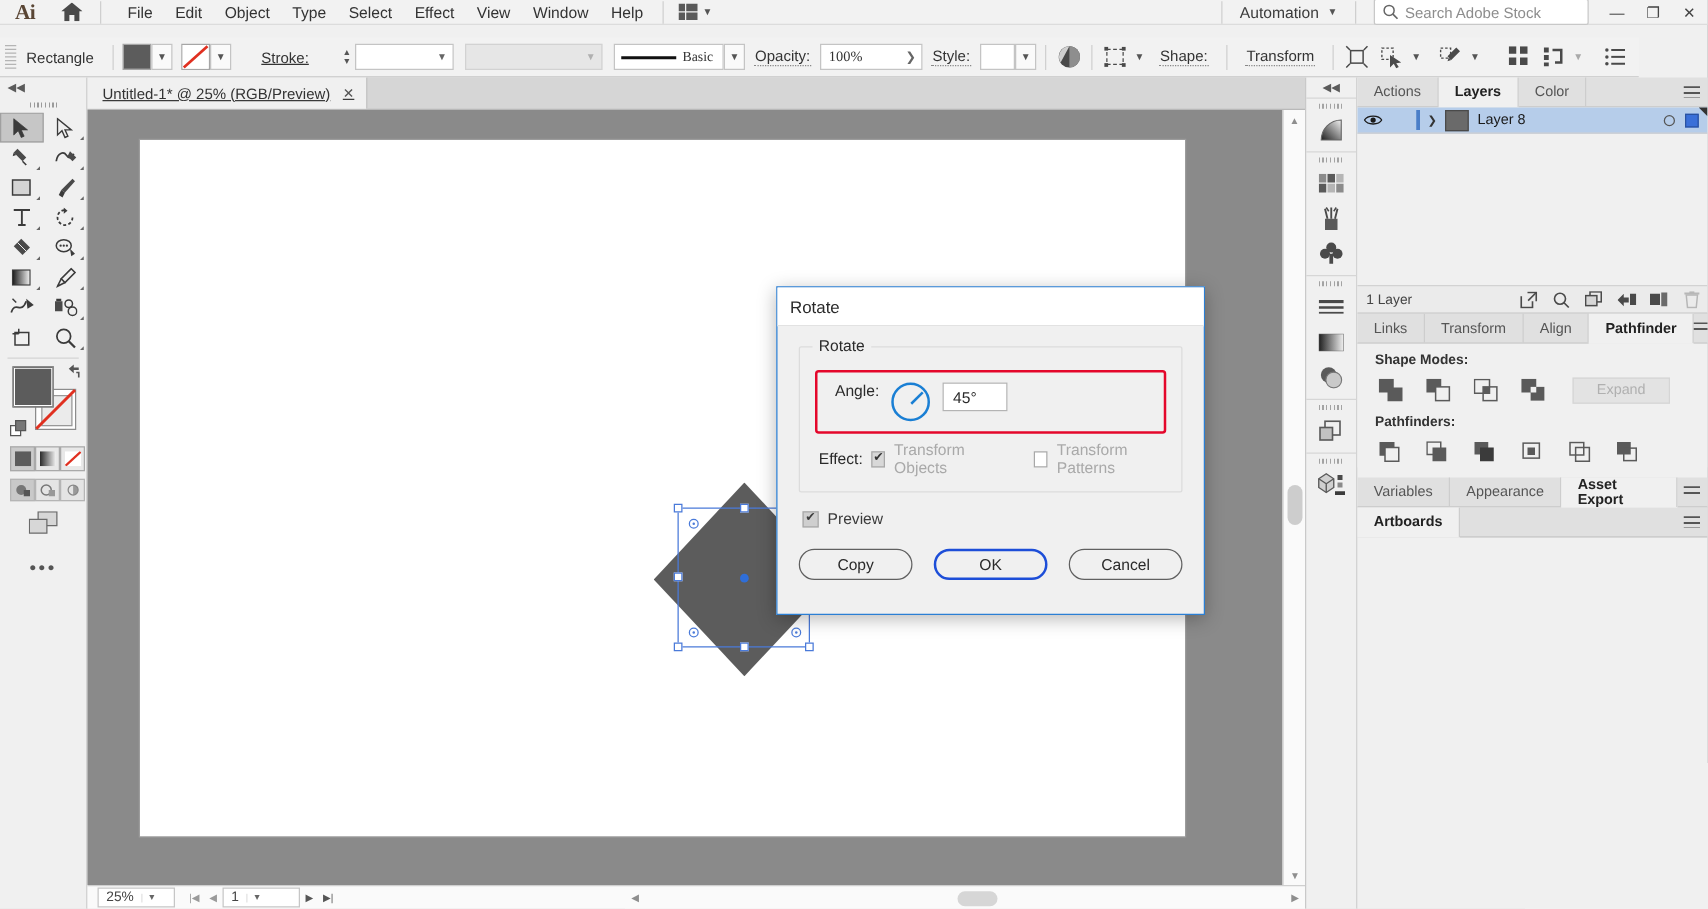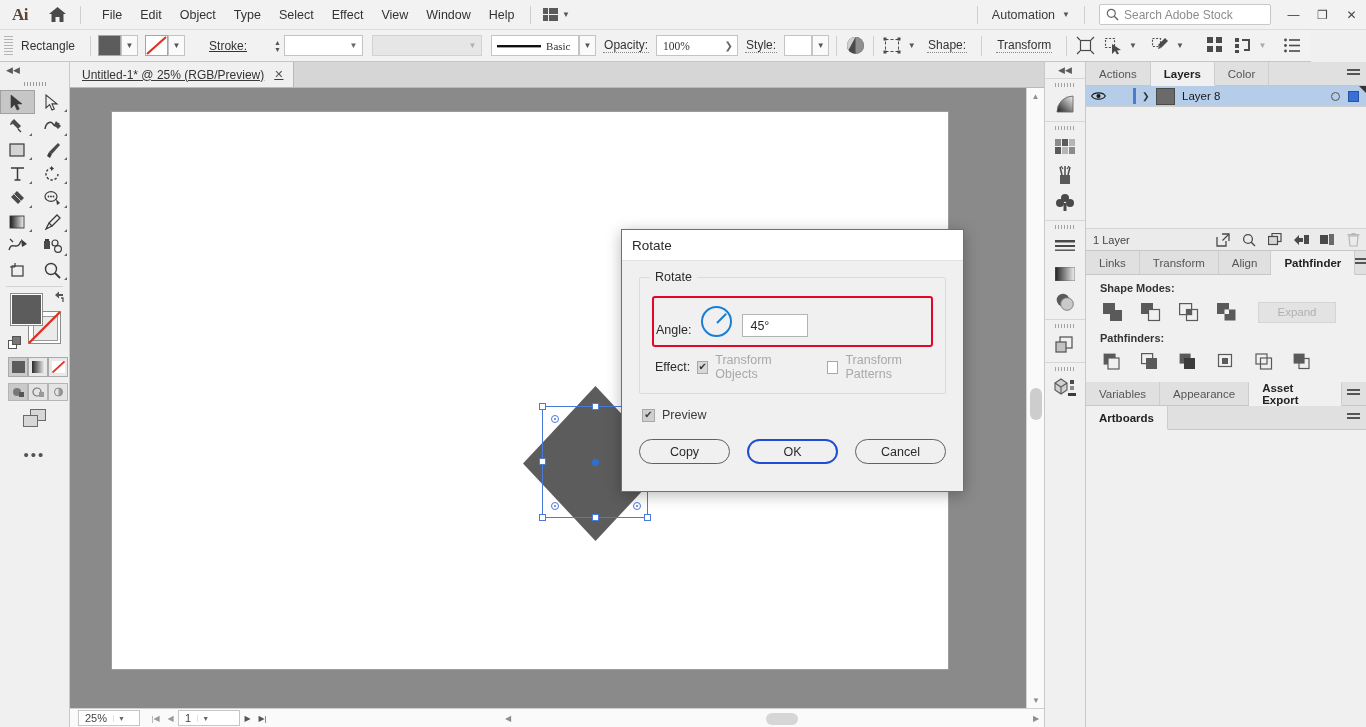--- a/index.html
+++ b/index.html
@@ -9,21 +9,21 @@
     font-family: "Liberation Sans", sans-serif;
     font-size: 12px;
     color: #3b3b3b;
     background: #f0f0f0;
     -webkit-font-smoothing: antialiased;
   }
   #app { position: relative; width: 1366px; height: 727px; }
 
   
   .menubar {
-    position: absolute; left: 0; top: 0; width: 1366px; height: 30px;
+    position: absolute; left: 0; top: 0; width: 1366px; height: 20px;
     background: #f2f2f2;
     display: flex; align-items: center;
     border-bottom: 1px solid #dcdcdc;
   }
   .ai-logo {
     width: 40px; text-align: center; font-weight: bold; font-size: 17px;
     color: #5a4635; letter-spacing: -0.5px;
     font-family: "Liberation Serif", serif;
   }
   .home-btn { width: 34px; display: flex; align-items: center; justify-content: center; }
@@ -229,27 +229,27 @@
     background: #f0f0f0; border: 1px solid #2b7fd4;
     box-shadow: 0 3px 14px rgba(0,0,0,0.28);
   }
   .dlg-title { height: 31px; background: #fff; border-bottom: 1px solid #e2e2e2;
                display: flex; align-items: center; padding-left: 10px;
                font-size: 13.5px; color: #2a2a2a; }
   .dlg-body { padding: 16px 17px 0 17px; position: relative; }
   .fieldset { border: 1px solid #dcdcdc; border-radius: 2px; padding: 14px 12px 12px 12px; position: relative; }
   .fieldset > legend { position: absolute; top: -8px; left: 10px; background: #f0f0f0;
                        padding: 0 5px; font-size: 12.5px; color: #2a2a2a; }
-  .angle-hl { border: 2px solid #e4072b; border-radius: 3px; padding: 8px 2px;
-              display: flex; align-items: flex-end; gap: 10px; margin: 4px 0 6px 0; }
+  .angle-hl { border: 2px solid #e4072b; border-radius: 3px; padding: 8px 14px;
+              display: flex; align-items: flex-start; gap: 10px; margin: 4px 0 6px 0; }
   .ang-label { font-size: 12.5px; color: #2a2a2a; }
   .dial { width: 31px; height: 31px; border: 2.2px solid #1a7fd4; border-radius: 50%; position: relative; }
   .dial::after { content: ""; position: absolute; left: 50%; top: 50%; width: 13px; height: 2px;
                  background: #1a7fd4; transform-origin: 0 50%; transform: rotate(-45deg); }
-  .ang-input { width: 66px; height: 23px; background: #fff; border: 1px solid #b4b4b4;
+  .ang-input { width: 52px; height: 23px; background: #fff; border: 1px solid #b4b4b4;
                display: flex; align-items: center; padding-left: 7px; font-size: 12.5px; color: #2a2a2a; }
   .opt-row { display: flex; align-items: center; gap: 7px; font-size: 12.5px; padding-left: 3px; }
   .opt-label { color: #2a2a2a; }
   .cb { width: 13px; height: 13px; border: 1px solid #a8a8a8; background: #e6e6e6;
         display: inline-flex; align-items: center; justify-content: center;
         font-size: 10px; color: #7a7a7a; line-height: 1; }
   .cb.on { background: #cfcfcf; }
   .cb.act { background: #d8d8d8; color: #333; }
   .cb.off { background: #fff; }
   .dim { color: #a9a9a9; }

